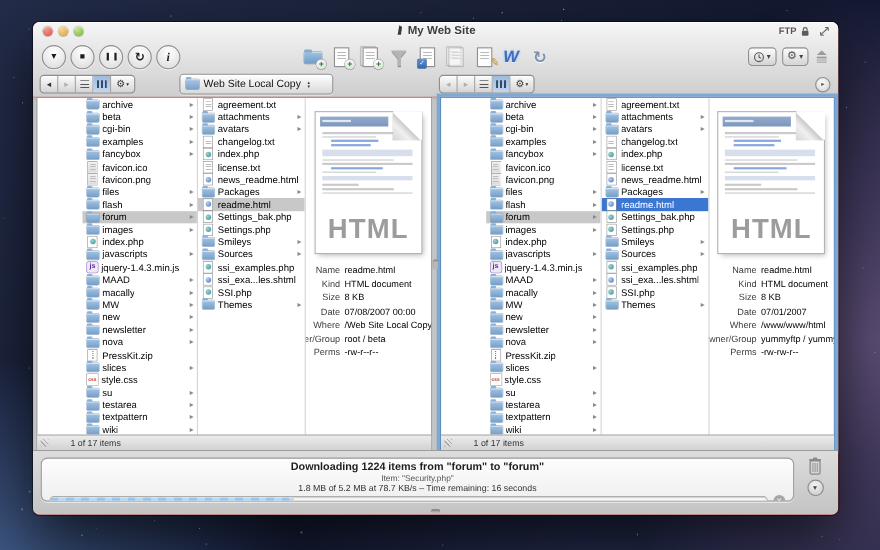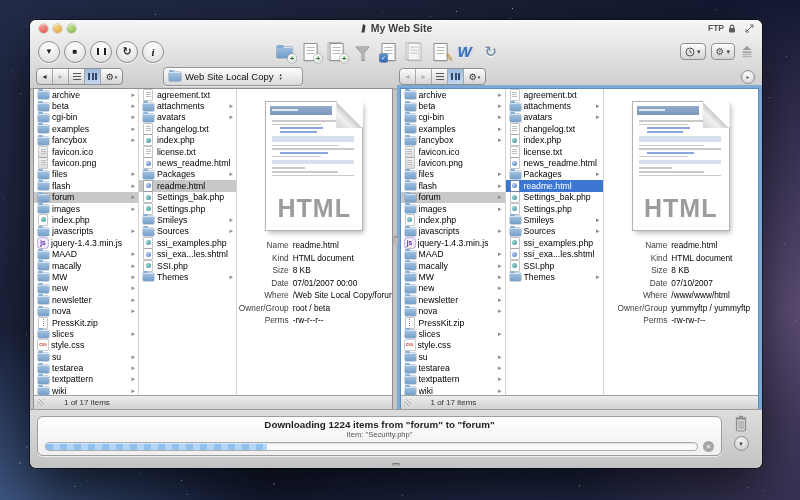--- a/index.html
+++ b/index.html
@@ -112,21 +112,21 @@
   .playbtn{width:12px;height:12px;border-radius:50%;border:1px solid #909090;margin-left:auto;margin-right:7px;
     background:radial-gradient(circle at 45% 35%,#fdfdfd,#cfcfcf);display:flex;align-items:center;justify-content:center;
     font-size:6px;color:#555;}
   
   .browser{position:absolute;top:68px;left:0;right:0;bottom:58px;display:flex;gap:7px;padding:0 3px;
     background:#c4c4c4;box-shadow:inset 0 1px 2px rgba(0,0,0,.2);}
   .panel{flex:1;background:#fff;border:1px solid #8f8f8f;display:flex;flex-direction:column;min-width:0;position:relative;}
   .panel.focused{box-shadow:0 0 0 3px rgba(115,165,215,.9);border-color:#5c8cc0;}
   .cols{flex:1;display:flex;min-height:0;}
   .col{overflow:hidden;border-right:1px solid #d4d4d4;}
-  .col.c1{width:104px;flex:none;}
+  .col.c1{width:104px;flex:none;padding-left:41px;}
   .col.c2{width:97px;flex:none;}
   .col.c3{flex:1;border-right:none;}
   .row{display:flex;align-items:center;gap:3px;height:11.4px;padding:0 3px 0 4px;font-size:8.7px;color:#000;white-space:nowrap;}
   .row .fn{overflow:hidden;text-overflow:ellipsis;}
   .row .disc{margin-left:auto;font-size:7px;color:#8a8a8a;flex:none;}
   .row.sel-inactive{background:#c8c8c8;}
   .row.sel-active{background:#3b76d3;color:#fff;}
   
   .fi{width:11px;height:10px;flex:none;position:relative;display:inline-block;font-size:0;}
   .fi-folder{background:linear-gradient(#a5c4e2,#749fc9);border-radius:1px;margin-top:1px;height:8px;
@@ -745,21 +745,21 @@
               <div class="pv-html">HTML</div>
             </div>
             <div class="details">
                 <span class="dl">Name</span>
                 <span class="dv">readme.html</span>
                 <span class="dl">Kind</span>
                 <span class="dv">HTML document</span>
                 <span class="dl">Size</span>
                 <span class="dv">8 KB</span>
                 <span class="dl">Date</span>
-                <span class="dv">07/01/2007 00:00</span>
+                <span class="dv">07/08/2007 00:00</span>
                 <span class="dl">Where</span>
                 <span class="dv">/Web Site Local Copy/forum</span>
                 <span class="dl">Owner/Group</span>
                 <span class="dv">root / beta</span>
                 <span class="dl">Perms</span>
                 <span class="dv">-rw-r--r--</span>
               </div>
           </div>
         </div>
       </div>
@@ -1002,21 +1002,21 @@
               <div class="pv-html">HTML</div>
             </div>
             <div class="details">
                 <span class="dl">Name</span>
                 <span class="dv">readme.html</span>
                 <span class="dl">Kind</span>
                 <span class="dv">HTML document</span>
                 <span class="dl">Size</span>
                 <span class="dv">8 KB</span>
                 <span class="dl">Date</span>
-                <span class="dv">07/10/2007</span>
+                <span class="dv">07/01/2007</span>
                 <span class="dl">Where</span>
                 <span class="dv">/www/www/html</span>
                 <span class="dl">Owner/Group</span>
                 <span class="dv">yummyftp / yummyftp</span>
                 <span class="dl">Perms</span>
                 <span class="dv">-rw-rw-r--</span>
               </div>
           </div>
         </div>
       </div>
@@ -1025,20 +1025,21 @@
         <span class="cnt">1 of 17 items</span>
       </div>
     </div>
     <div class="split-handle"></div>
   </div>
 
   <div class="bottombar">
     <div class="tcard">
       <div class="t-title">Downloading 1224 items from "forum" to "forum"</div>
       <div class="t-item">Item: "Security.php"</div>
+      <div class="t-stats">1.8 MB of 5.2 MB at 78.7 KB/s  –  Time remaining: 16 seconds</div>
       <div class="t-prog">
         <div class="track">
           <div class="fill" style="width: 34%;"></div>
         </div>
         <div class="clearbtn" style="width:11px;height:11px;line-height:11px;background:#a5a5a5">✕</div>
       </div>
     </div>
     <div class="sideicons">
       <span>
         <svg width="16" height="17" viewBox="0 0 16 17">

